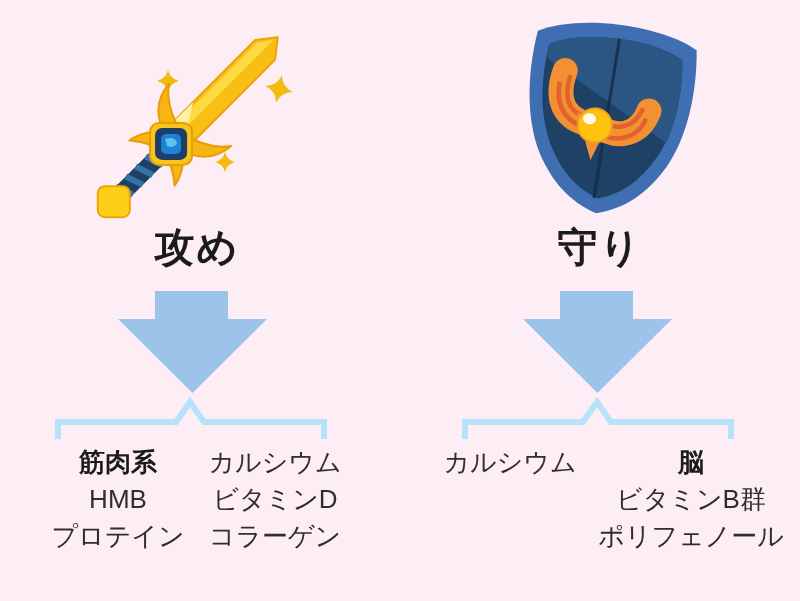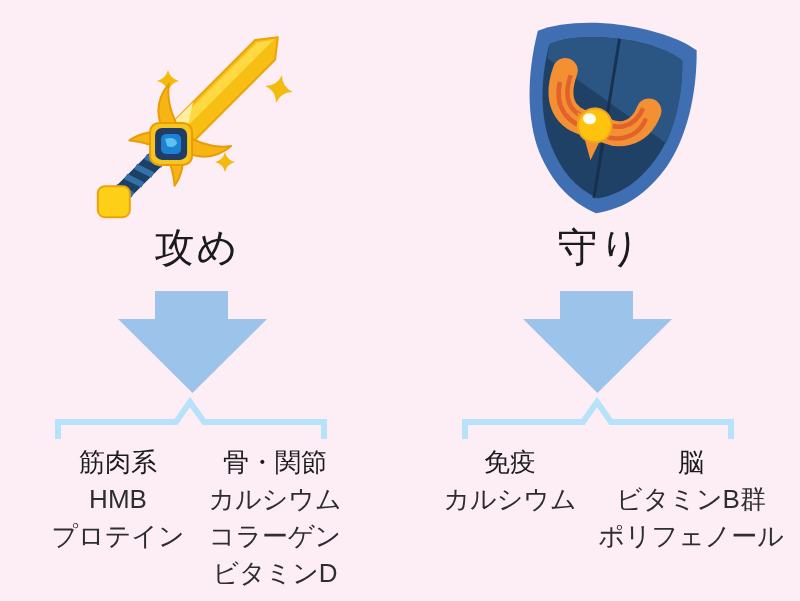--- a/index.html
+++ b/index.html
@@ -8,21 +8,21 @@
     width:800px;height:601px;
     background:var(--background,#fdeef6);
     font-family:"Liberation Sans","DejaVu Sans",sans-serif;
     overflow:hidden;
   }
   .title{
     position:absolute;
     width:200px;
     text-align:center;
     font-size:40px;
-    font-weight:400;
+    font-weight:700;
     letter-spacing:2px;
     line-height:46px;
     color:var(--title-text,#1b1b1b);
   }
   #title-offense{left:97px;top:224px;}
   #title-defense{left:500px;top:224px;}
   .arrow-svg{position:absolute;top:291px;}
   #arrow-offense{left:118px;}
   #arrow-defense{left:523px;}
   .arrow-shape{fill:var(--arrow,#9cc3ea);}
@@ -31,21 +31,21 @@
   #bracket-defense{left:462px;}
   .bracket-shape{stroke:var(--bracket,#b6e3fa);stroke-width:6;fill:none;stroke-linejoin:miter;}
   .group{
     position:absolute;top:444px;
     text-align:center;
     font-size:26px;
     line-height:37px;
     color:var(--body-text,#2e2e2e);
     white-space:nowrap;
   }
-  .group .hdr{font-weight:normal;color:var(--title-text,#1b1b1b);}
+  .group .hdr{font-weight:bold;color:var(--title-text,#1b1b1b);}
   #group-muscle{left:28px;width:180px;}
   #group-bone{left:185px;width:180px;}
   #group-immune{left:420px;width:180px;}
   #group-brain{left:592px;width:198px;}
   .icon-svg{position:absolute;}
   #sword-svg{left:92px;top:16px;}
   #shield-svg{left:505px;top:8px;}
 </style>
 </head>
 <body>
@@ -99,24 +99,23 @@
       <path class="bracket-shape" d="M 3,43 L 3,26 L 121,26 L 135,6 L 149,26 L 269,26 L 269,43"></path>
     </svg>
 
     <div id="group-muscle" class="group">
       <div class="hdr">筋肉系</div>
       <div>HMB</div>
       <div>プロテイン</div>
     </div>
 
     <div id="group-bone" class="group">
-      <div class="hdr">骨・関節</div>
       <div>カルシウム</div>
+      <div>ビタミンD</div>
       <div>コラーゲン</div>
-      <div>ビタミンD</div>
     </div>
   </section>
 
   <section>
 
     <svg id="shield-svg" class="icon-svg" width="205" height="215" viewBox="0 0 205 215" aria-hidden="true">
       <g transform="translate(103,108) rotate(7)">
 
         <path d="M 0,-92 C 32,-92 62,-86 80,-76 C 86,-30 80,14 64,44
                  C 48,72 28,90 0,98 C -28,90 -48,72 -64,44
@@ -146,21 +145,20 @@
 
     <svg id="arrow-defense" class="arrow-svg" width="150" height="103" viewBox="0 0 150 103">
       <polygon class="arrow-shape" points="37,0 110,0 110,28 149,28 74.5,102 0,28 37,28"></polygon>
     </svg>
 
     <svg id="bracket-defense" class="bracket-svg" width="272" height="46" viewBox="0 0 272 46">
       <path class="bracket-shape" d="M 3,43 L 3,26 L 121,26 L 135,6 L 149,26 L 269,26 L 269,43"></path>
     </svg>
 
     <div id="group-immune" class="group">
-      <div class="hdr">免疫</div>
       <div>カルシウム</div>
     </div>
 
     <div id="group-brain" class="group">
       <div class="hdr">脳</div>
       <div>ビタミンB群</div>
       <div>ポリフェノール</div>
     </div>
   </section>
 

